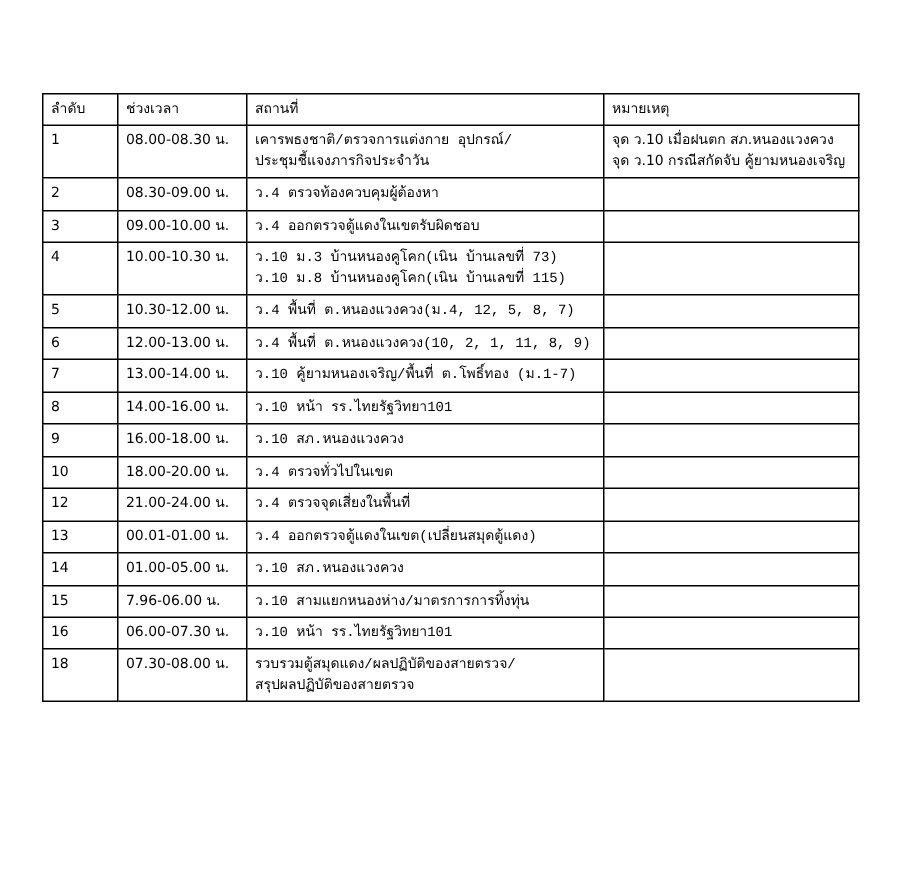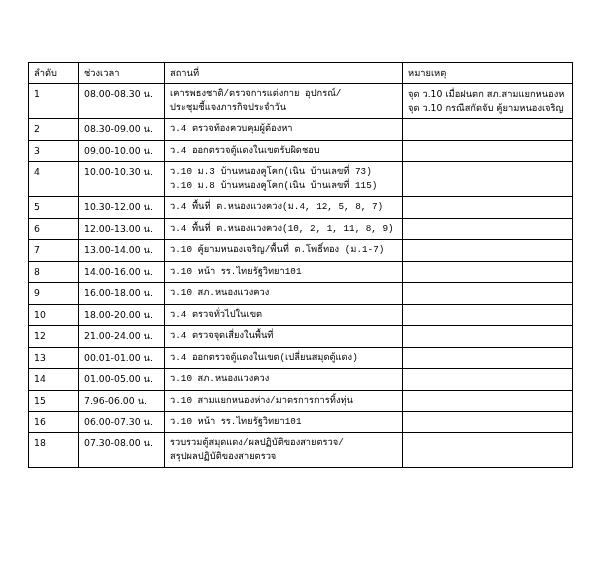--- a/index.html
+++ b/index.html
@@ -87,21 +87,21 @@
     </thead>
     <tbody id="table-body">
         <tr class="row-tall">
           <td class="cell-no">1</td>
           <td>08.00-08.30 น.</td>
           <td>
             <span class="line">เคารพธงชาติ/ตรวจการแต่งกาย อุปกรณ์/</span>
             <span class="line">ประชุมชี้แจงภารกิจประจำวัน</span>
           </td>
           <td>
-            <span class="note-line">จุด ว.10 เมื่อฝนตก สภ.สามแยกหนองห</span>
+            <span class="note-line">จุด ว.10 เมื่อฝนตก สภ.หนองแวงควง</span>
             <span class="note-line">จุด ว.10 กรณีสกัดจับ คู้ยามหนองเจริญ</span>
           </td>
         </tr>
         <tr>
           <td class="cell-no">2</td>
           <td>08.30-09.00 น.</td>
           <td>
             <span class="line">ว.4 ตรวจท้องควบคุมผู้ต้องหา</span>
           </td>
           <td></td>

